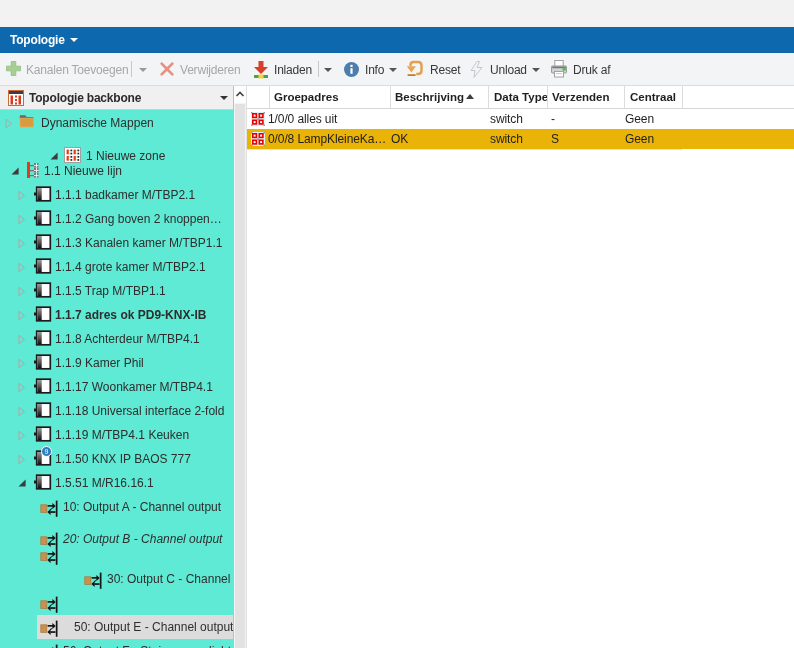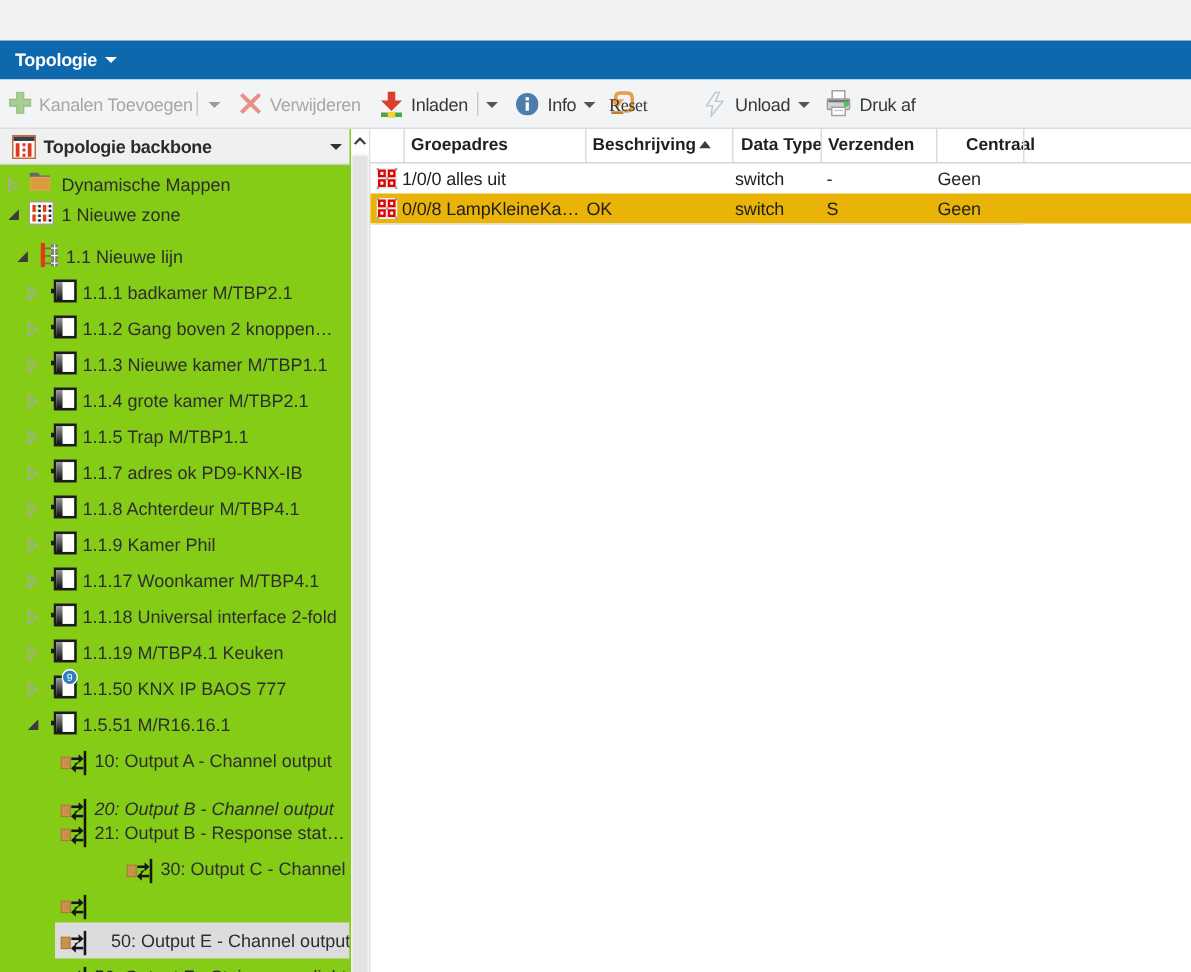--- a/index.html
+++ b/index.html
@@ -7,21 +7,21 @@
 body { font-family:"Liberation Sans", sans-serif; background:#ffffff; position:relative; }
 .abs { position:absolute; }
 #topstrip { left:0; top:0; width:794px; height:27px; background:#f2f2f2; }
 #bluebar { left:0; top:27px; width:794px; height:26px; background:#0e68ae; color:#fff; }
 #bluebar .t { position:absolute; left:10px; top:6px; font-size:12px; font-weight:bold; letter-spacing:-0.2px; }
 #toolbar { left:0; top:53px; width:794px; height:33px; background:#f3f4f5; border-bottom:1px solid #dcdcdc; }
 .tbtext { position:absolute; top:10px; font-size:12px; letter-spacing:-0.2px; color:#383838; white-space:nowrap; }
 .tbdis { color:#a7a7a7; }
 .tbsep { position:absolute; top:8px; width:1px; height:16px; background:#c9c9c9; }
 .caret { position:absolute; width:0; height:0; border-left:4px solid transparent; border-right:4px solid transparent; border-top:4px solid #5a5a5a; }
-#leftpanel { left:0; top:86px; width:246px; height:562px; background:#84cc16; }
+#leftpanel { left:0; top:86px; width:246px; height:562px; background:#5eead4; }
 #lph { position:absolute; left:0; top:0; width:233px; height:24px; background:#f0f0f0; border-bottom:1px solid #cfcfcf; }
 #lph .t { position:absolute; left:29px; top:5px; font-size:12px; font-weight:bold; letter-spacing:-0.2px; color:#2b2b2b; }
 #tree { position:absolute; left:0; top:25px; width:233px; height:537px; overflow:hidden; }
 .trow { position:absolute; left:0; width:233px; height:24px; }
 .tsel { background:linear-gradient(90deg, rgba(0,0,0,0) 37px, #dcdcdc 37px); }
 .tlabel { position:absolute; top:4px; font-size:12px; line-height:16px; color:#2e2e2e; white-space:nowrap; }
 #sbar { position:absolute; left:234px; top:0; width:12px; height:562px; background:#f3f3f3; }
 #sbtn { position:absolute; left:0; top:0; width:12px; height:17px; background:#fdfdfd; }
 #sthumb { position:absolute; left:1px; top:18px; width:10px; height:545px; background:#e2e2e2; }
 #rpanel { left:246px; top:86px; width:548px; height:562px; background:#ffffff; border-left:1px solid #e0e0e0; }
@@ -62,21 +62,21 @@
       <rect x="6.4" y="6.2" width="2.2" height="5.6" fill="#fff"></rect>
       <rect x="6.4" y="2.8" width="2.2" height="2.2" fill="#fff"></rect>
     </svg>
   <span class="tbtext" style="left:365px;">Info</span>
   <span class="caret" style="left:389px; top:15px; border-top-color:#555;"></span>
   <svg class="abs" style="left:405px; top:6px;" width="19" height="19" viewBox="0 0 19 19">
       <path d="M5.5 7 L5.5 6 Q5.5 3 8.5 3 L13 3 Q16.5 3 16.5 6.5 L16.5 11.5 Q16.5 15 13 15 L11.2 15" fill="none" stroke="#e2a04e" stroke-width="2.4"></path>
       <path d="M1.8 7.2 L11 7.2 L6.4 13.6 Z" fill="#e9a64f"></path>
       <rect x="2.6" y="15.2" width="8" height="1.8" fill="#c0802f"></rect>
     </svg>
-  <span class="tbtext" style="left:406px;font-family:Liberation Serif, serif;">Reset</span>
+  <span class="tbtext" style="left:430px;">Reset</span>
   <svg class="abs" style="left:470px; top:8px;" width="13" height="17" viewBox="0 0 13 17">
       <path d="M7 0.5 L1 9.5 h4 L4 16.5 L12 6.5 h-5 L9.5 0.5 Z" fill="none" stroke="#c3c8cf" stroke-width="1"></path>
     </svg>
   <span class="tbtext" style="left:490px;">Unload</span>
   <span class="caret" style="left:532px; top:15px; border-top-color:#555;"></span>
   <svg class="abs" style="left:551px; top:7px;" width="16" height="18" viewBox="0 0 16 18">
       <rect x="3.8" y="0.5" width="8.4" height="6" fill="#fff" stroke="#a2a2a2"></rect>
       <rect x="0.5" y="6" width="15" height="7" rx="0.8" fill="#d2d3d5" stroke="#9a9a9a"></rect>
       <rect x="1.2" y="6.6" width="13.6" height="1.6" fill="#747679"></rect>
       <rect x="3.5" y="11.5" width="9" height="5.5" fill="#fff" stroke="#a2a2a2"></rect>
@@ -104,21 +104,21 @@
         <svg class="abs" style="left:5px; top:7px;" width="8" height="11" viewBox="0 0 8 11">
           <path d="M1 1.2 L6.5 5.5 L1 9.8 Z" fill="none" stroke="#a9a9a9" stroke-width="1"></path>
         </svg>
         <span class="abs" style="left:19px; top:3px;"><svg width="16" height="15" viewBox="0 0 16 15">
             <path d="M0.8 4.5 L0.8 1.8 Q0.8 1.2 1.5 1.2 L6 1.2 Q6.6 1.2 6.9 1.7 L7.6 3 L13.6 3 Q14.3 3 14.3 3.7 L14.3 5.5 Z" fill="#686868"></path>
             <rect x="0.8" y="3.8" width="13.9" height="9.4" rx="0.9" fill="#dfa751"></rect>
             <rect x="1.7" y="4.7" width="12.1" height="7.6" fill="#d89b3d"></rect>
           </svg></span>
         <span class="tlabel" style="left:41px;">Dynamische Mappen</span>
       </div>
-      <div class="trow" style="top:20px;">
+      <div class="trow" style="top:33px;margin-left:45px;">
         <svg class="abs" style="left:5px; top:8px;" width="8" height="8" viewBox="0 0 8 8">
           <path d="M7.6 0.5 L7.6 7.6 L0.5 7.6 Z" fill="#3c3c3c"></path>
         </svg>
         <span class="abs" style="left:19px; top:3px;"><svg width="17" height="16" viewBox="0 0 17 16">
             <rect x="0.5" y="0.5" width="16" height="15" fill="#fff" stroke="#a0a0a0"></rect>
             <rect x="2.6" y="2.6" width="2.2" height="4.7" fill="#e23c12"></rect>
             <rect x="5" y="3.2" width="1.6" height="0.7" fill="#b9c4c4"></rect>
             <rect x="5" y="6" width="1.6" height="0.7" fill="#b9c4c4"></rect>
             <rect x="6.5" y="2.6" width="1.7" height="1.7" fill="#222"></rect>
             <rect x="6.5" y="5.7" width="1.7" height="1.7" fill="#222"></rect>
@@ -203,21 +203,21 @@
             <rect x="0" y="6.5" width="4" height="3" fill="#1c1c1c"></rect>
             <rect x="2.7" y="1.2" width="13.6" height="13.6" fill="#fff" stroke="#1c1c1c" stroke-width="1.7"></rect>
             <defs>
               <linearGradient id="g2" x1="0" y1="0" x2="0" y2="1">
                 <stop offset="0" stop-color="#9a9a9a"></stop>
                 <stop offset="1" stop-color="#111"></stop>
               </linearGradient>
             </defs>
             <rect x="3.5" y="2" width="4.2" height="12" fill="url(#g2)"></rect>
           </svg></span>
-        <span class="tlabel" style="left:55px;">1.1.3 Nieuwe kamer M/TBP1.1</span>
+        <span class="tlabel" style="left:55px;">1.1.3 Kanalen kamer M/TBP1.1</span>
       </div>
       <div class="trow" style="top:144px;">
         <svg class="abs" style="left:18px; top:7px;" width="8" height="11" viewBox="0 0 8 11">
           <path d="M1 1.2 L6.5 5.5 L1 9.8 Z" fill="none" stroke="#a9a9a9" stroke-width="1"></path>
         </svg>
         <span class="abs" style="left:34px; top:3px;"><svg width="18" height="16" viewBox="0 0 18 16">
             <rect x="0" y="6.5" width="4" height="3" fill="#1c1c1c"></rect>
             <rect x="2.7" y="1.2" width="13.6" height="13.6" fill="#fff" stroke="#1c1c1c" stroke-width="1.7"></rect>
             <defs>
               <linearGradient id="g3" x1="0" y1="0" x2="0" y2="1">
@@ -239,21 +239,21 @@
             <defs>
               <linearGradient id="g4" x1="0" y1="0" x2="0" y2="1">
                 <stop offset="0" stop-color="#9a9a9a"></stop>
                 <stop offset="1" stop-color="#111"></stop>
               </linearGradient>
             </defs>
             <rect x="3.5" y="2" width="4.2" height="12" fill="url(#g4)"></rect>
           </svg></span>
         <span class="tlabel" style="left:55px;">1.1.5 Trap M/TBP1.1</span>
       </div>
-      <div class="trow" style="top:192px;">
+      <div class="trow" style="top:192px;font-weight:bold;">
         <svg class="abs" style="left:18px; top:7px;" width="8" height="11" viewBox="0 0 8 11">
           <path d="M1 1.2 L6.5 5.5 L1 9.8 Z" fill="none" stroke="#a9a9a9" stroke-width="1"></path>
         </svg>
         <span class="abs" style="left:34px; top:3px;"><svg width="18" height="16" viewBox="0 0 18 16">
             <rect x="0" y="6.5" width="4" height="3" fill="#1c1c1c"></rect>
             <rect x="2.7" y="1.2" width="13.6" height="13.6" fill="#fff" stroke="#1c1c1c" stroke-width="1.7"></rect>
             <defs>
               <linearGradient id="g5" x1="0" y1="0" x2="0" y2="1">
                 <stop offset="0" stop-color="#9a9a9a"></stop>
                 <stop offset="1" stop-color="#111"></stop>
@@ -413,21 +413,20 @@
       <div class="trow" style="top:432px;">
         <span class="abs" style="left:40px; top:3px;"><svg width="18" height="20" viewBox="0 0 18 20">
             <rect x="0.8" y="6.8" width="6" height="7.6" fill="#c9914d" stroke="#a9763a" stroke-width="0.7"></rect>
             <rect x="7.6" y="7" width="5.4" height="1.7" fill="#151515"></rect>
             <path d="M12.4 4.9 L15.7 7.9 L12.4 10.9 Z" fill="#151515"></path>
             <path d="M12.9 9.5 L10.8 12.2 L9.6 11.2 Z" fill="#151515"></path>
             <rect x="10.3" y="13.2" width="5.2" height="1.7" fill="#151515"></rect>
             <path d="M10.6 11.1 L7.3 14.1 L10.6 17.1 Z" fill="#151515"></path>
             <rect x="15.8" y="2.6" width="1.7" height="16.2" fill="#151515"></rect>
           </svg></span>
-        <span class="tlabel" style="left:63px;">21: Output B - Response stat…</span>
       </div>
       <div class="trow" style="top:456px;margin-left:44px;">
         <span class="abs" style="left:40px; top:3px;"><svg width="18" height="20" viewBox="0 0 18 20">
             <rect x="0.8" y="6.8" width="6" height="7.6" fill="#c9914d" stroke="#a9763a" stroke-width="0.7"></rect>
             <rect x="7.6" y="7" width="5.4" height="1.7" fill="#151515"></rect>
             <path d="M12.4 4.9 L15.7 7.9 L12.4 10.9 Z" fill="#151515"></path>
             <path d="M12.9 9.5 L10.8 12.2 L9.6 11.2 Z" fill="#151515"></path>
             <rect x="10.3" y="13.2" width="5.2" height="1.7" fill="#151515"></rect>
             <path d="M10.6 11.1 L7.3 14.1 L10.6 17.1 Z" fill="#151515"></path>
             <rect x="15.8" y="2.6" width="1.7" height="16.2" fill="#151515"></rect>
@@ -484,21 +483,21 @@
     <span class="hsep" style="left:143px;"></span>
     <span class="hcell" style="left:148px;">Beschrijving</span>
     <svg class="abs" style="left:219px; top:8px;" width="8" height="5" viewBox="0 0 8 5">
         <path d="M4 0 L8 5 L0 5 Z" fill="#3c3c3c"></path>
       </svg>
     <span class="hsep" style="left:241px;"></span>
     <span class="hcell" style="left:247px;">Data Type</span>
     <span class="hsep" style="left:300px;"></span>
     <span class="hcell" style="left:305px;">Verzenden</span>
     <span class="hsep" style="left:377px;"></span>
-    <span class="hcell" style="left:397px;">Centraal</span>
+    <span class="hcell" style="left:383px;">Centraal</span>
     <span class="hsep" style="left:435px;"></span>
   </div>
   <div id="tbody">
       <div class="drow" style="top:23px;">
         <span class="abs" style="left:4px; top:3px;"><svg width="14" height="14" viewBox="0 0 14 14">
             <rect x="0" y="0" width="14" height="14" fill="#e2f2f2"></rect>
             <rect x="0" y="0" width="1.5" height="1.5" fill="#9a9a9a"></rect>
             <rect x="12.5" y="0" width="1.5" height="1.5" fill="#9a9a9a"></rect>
             <rect x="0" y="12.5" width="1.5" height="1.5" fill="#9a9a9a"></rect>
             <rect x="12.5" y="12.5" width="1.5" height="1.5" fill="#9a9a9a"></rect>

